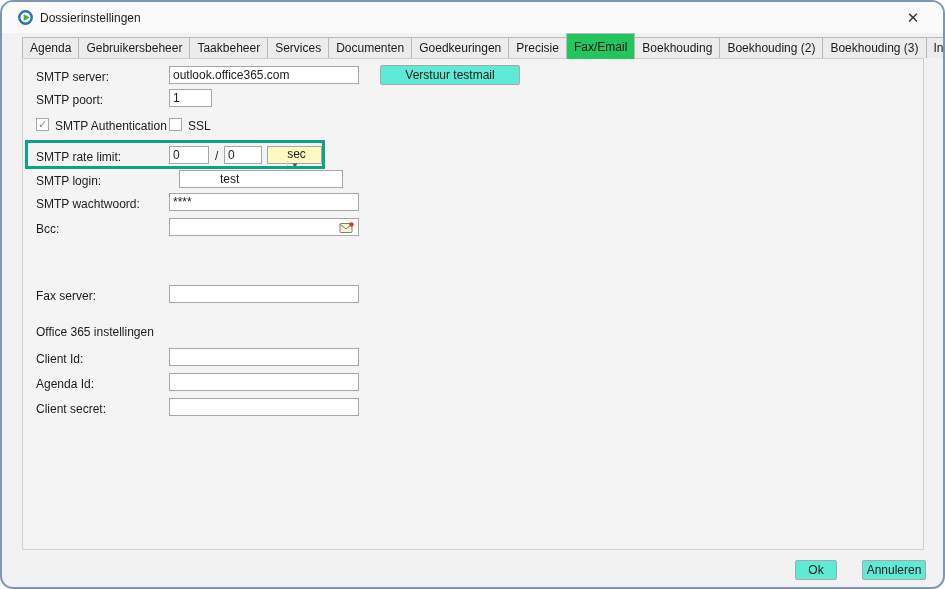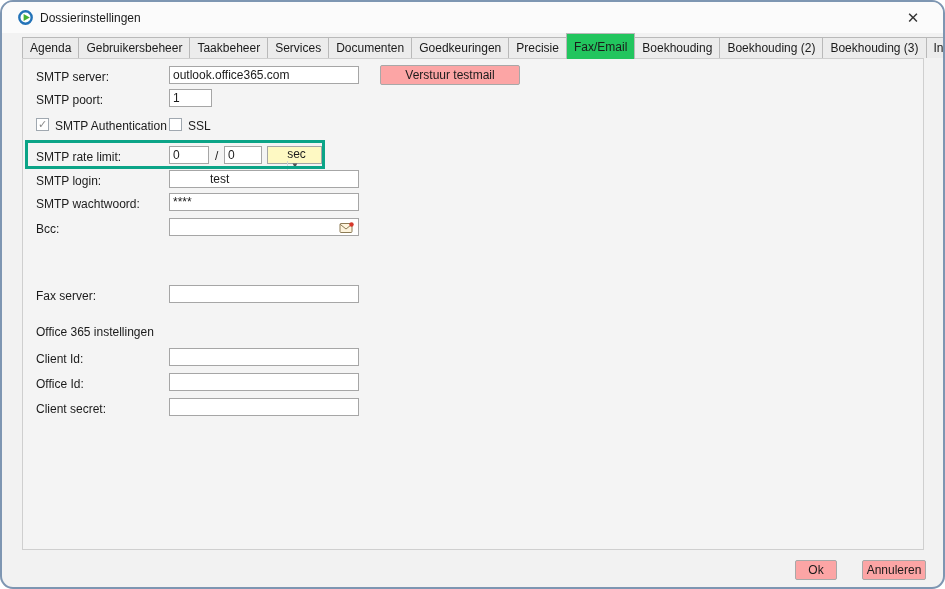--- a/index.html
+++ b/index.html
@@ -63,21 +63,21 @@
   }
   .lbl { position: absolute; left: 13px; font-size: 12px; color: #1b1b1b; white-space: nowrap; }
   .txt {
     position: absolute; height: 18px;
     border: 1px solid #a6a6a6; background: #ffffff;
     font-family: "Liberation Sans", sans-serif; font-size: 12px; color: #1b1b1b;
     padding: 0 3px; outline: none;
   }
   .btn {
     position: absolute; height: 20px;
-    background: #fca5a5; border: 1px solid #a8a8a8; border-radius: 2px;
+    background: #5eead4; border: 1px solid #a8a8a8; border-radius: 2px;
     font-family: "Liberation Sans", sans-serif; font-size: 12px; color: #1b1b1b;
     text-align: center;
   }
   .checkbox {
     position: absolute; width: 13px; height: 13px;
     background: #ffffff; border: 1px solid #a0a8b0;
     display: flex; align-items: center; justify-content: center;
   }
   .checkbox.checked::after {
     content: "✓"; font-size: 11px; color: #8a8a8a; line-height: 1;
@@ -156,21 +156,21 @@
     <span class="lbl" style="top:91px;">SMTP rate limit:</span>
     <input class="txt" style="left: 146px; top: 87px; width: 40px;" value="0">
     <span class="slash" style="left:192px; top:90px;">/</span>
     <input class="txt" style="left: 201px; top: 87px; width: 38px;" value="0">
     <div class="combo" style="left:244px; top:87px;">
       <span class="combo-text">sec</span>
       <span class="combo-arrow">▼</span>
     </div>
 
     <span class="lbl" style="top:115px;">SMTP login:</span>
-    <input class="txt" style="left: 146px; top: 111px; width: 190px; padding-left: 40px;" value="test">
+    <input class="txt" style="left: 156px; top: 111px; width: 164px; padding-left: 40px;" value="test">
 
     <span class="lbl" style="top:138px;">SMTP wachtwoord:</span>
     <input class="txt" style="left: 146px; top: 134px; width: 190px;" value="****">
 
     <span class="lbl" style="top:163px;">Bcc:</span>
     <input class="txt" style="left: 146px; top: 159px; width: 190px; padding-right: 22px;" value="">
     <span class="bcc-icon-btn" style="left:315px; top:161px;">
       <svg width="16" height="13" viewBox="0 0 16 13">
         <rect x="1" y="2.5" width="12" height="9" rx="1" fill="#fdf3dc" stroke="#8c7b55" stroke-width="1"></rect>
         <polyline points="1,3.2 7,8 13,3.2" fill="none" stroke="#8c7b55" stroke-width="1"></polyline>
@@ -179,21 +179,21 @@
     </span>
 
     <span class="lbl" style="top:230px;">Fax server:</span>
     <input class="txt" style="left: 146px; top: 226px; width: 190px;" value="">
 
     <span class="section-heading" style="top:266px;">Office 365 instellingen</span>
 
     <span class="lbl" style="top:293px;">Client Id:</span>
     <input class="txt" style="left: 146px; top: 289px; width: 190px;" value="">
 
-    <span class="lbl" style="top:318px;">Office Id:</span>
+    <span class="lbl" style="top:318px;">Agenda Id:</span>
     <input class="txt" style="left: 146px; top: 314px; width: 190px;" value="">
 
     <span class="lbl" style="top:343px;">Client secret:</span>
     <input class="txt" style="left: 146px; top: 339px; width: 190px;" value="">
   </div>
 
   <button class="btn footer-btn" style="left:793px; top:558px; width:42px; height:20px;">Ok</button>
   <button class="btn footer-btn" style="left:860px; top:558px; width:64px; height:20px;">Annuleren</button>
 </div>
 

